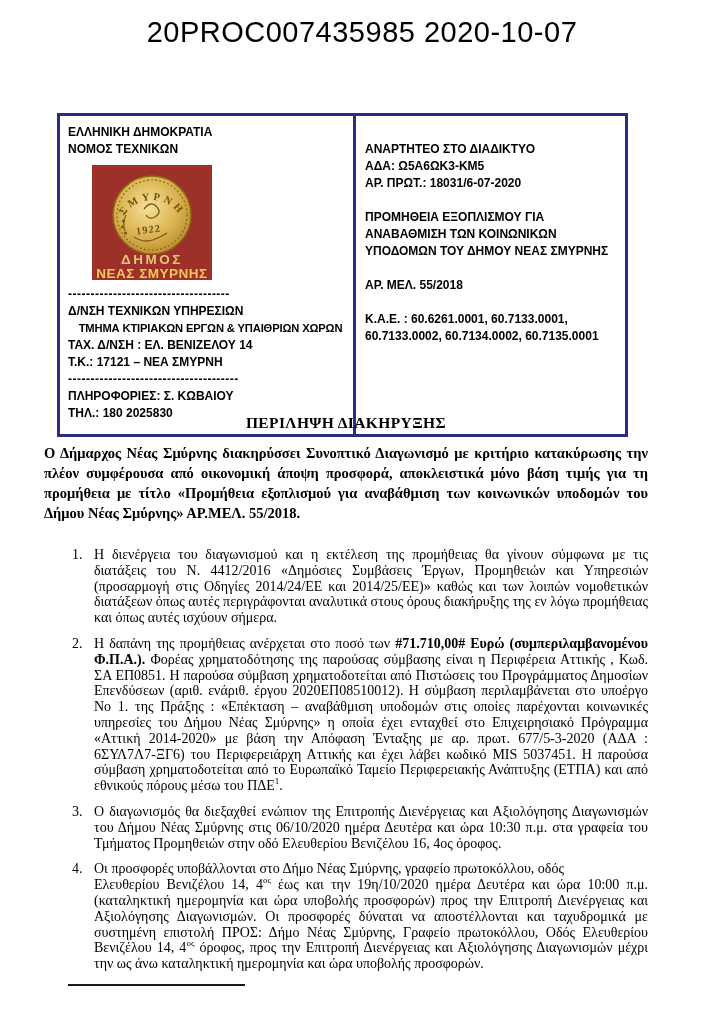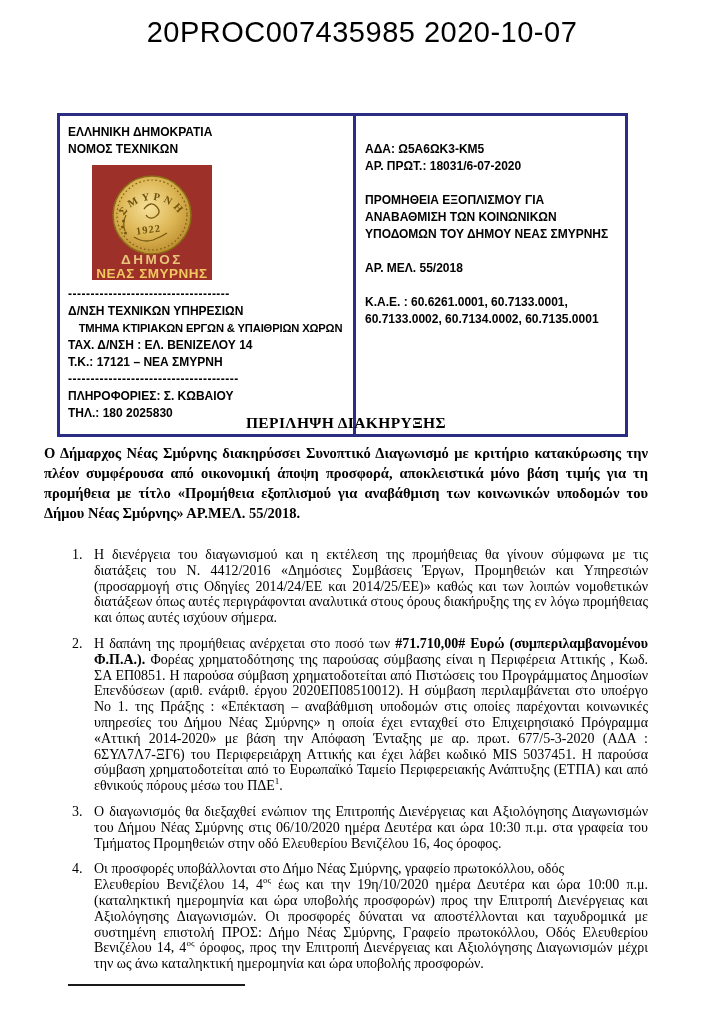--- a/index.html
+++ b/index.html
@@ -97,20 +97,21 @@
       <p>Δ/ΝΣΗ ΤΕΧΝΙΚΩΝ ΥΠΗΡΕΣΙΩΝ</p>
       <p class="tight">ΤΜΗΜΑ ΚΤΙΡΙΑΚΩΝ ΕΡΓΩΝ &amp; ΥΠΑΙΘΡΙΩΝ ΧΩΡΩΝ</p>
       <p>ΤΑΧ. Δ/ΝΣΗ : ΕΛ. ΒΕΝΙΖΕΛΟΥ 14</p>
       <p>Τ.Κ.: 17121 – ΝΕΑ ΣΜΥΡΝΗ</p>
       <p class="sep">--------------------------------------</p>
       <p>ΠΛΗΡΟΦΟΡΙΕΣ: Σ. ΚΩΒΑΙΟΥ</p>
       <p>ΤΗΛ.: 180 2025830</p>
     </div>
 
     <div class="lh-right" style="border-left-color: rgb(43, 45, 132);">
+      <p>ΑΝΑΡΤΗΤΕΟ ΣΤΟ ΔΙΑΔΙΚΤΥΟ</p>
       <p>ΑΔΑ: Ω5Α6ΩΚ3-ΚΜ5</p>
       <p>ΑΡ. ΠΡΩΤ.: 18031/6-07-2020</p>
       <div class="gap"></div>
       <p class="wrapok">ΠΡΟΜΗΘΕΙΑ ΕΞΟΠΛΙΣΜΟΥ ΓΙΑ ΑΝΑΒΑΘΜΙΣΗ ΤΩΝ ΚΟΙΝΩΝΙΚΩΝ ΥΠΟΔΟΜΩΝ ΤΟΥ ΔΗΜΟΥ ΝΕΑΣ ΣΜΥΡΝΗΣ</p>
       <div class="gap"></div>
       <p>ΑΡ. ΜΕΛ. 55/2018</p>
       <div class="gap"></div>
       <p class="wrapok">Κ.Α.Ε. : 60.6261.0001, 60.7133.0001, 60.7133.0002, 60.7134.0002, 60.7135.0001</p>
     </div>
   </div>

